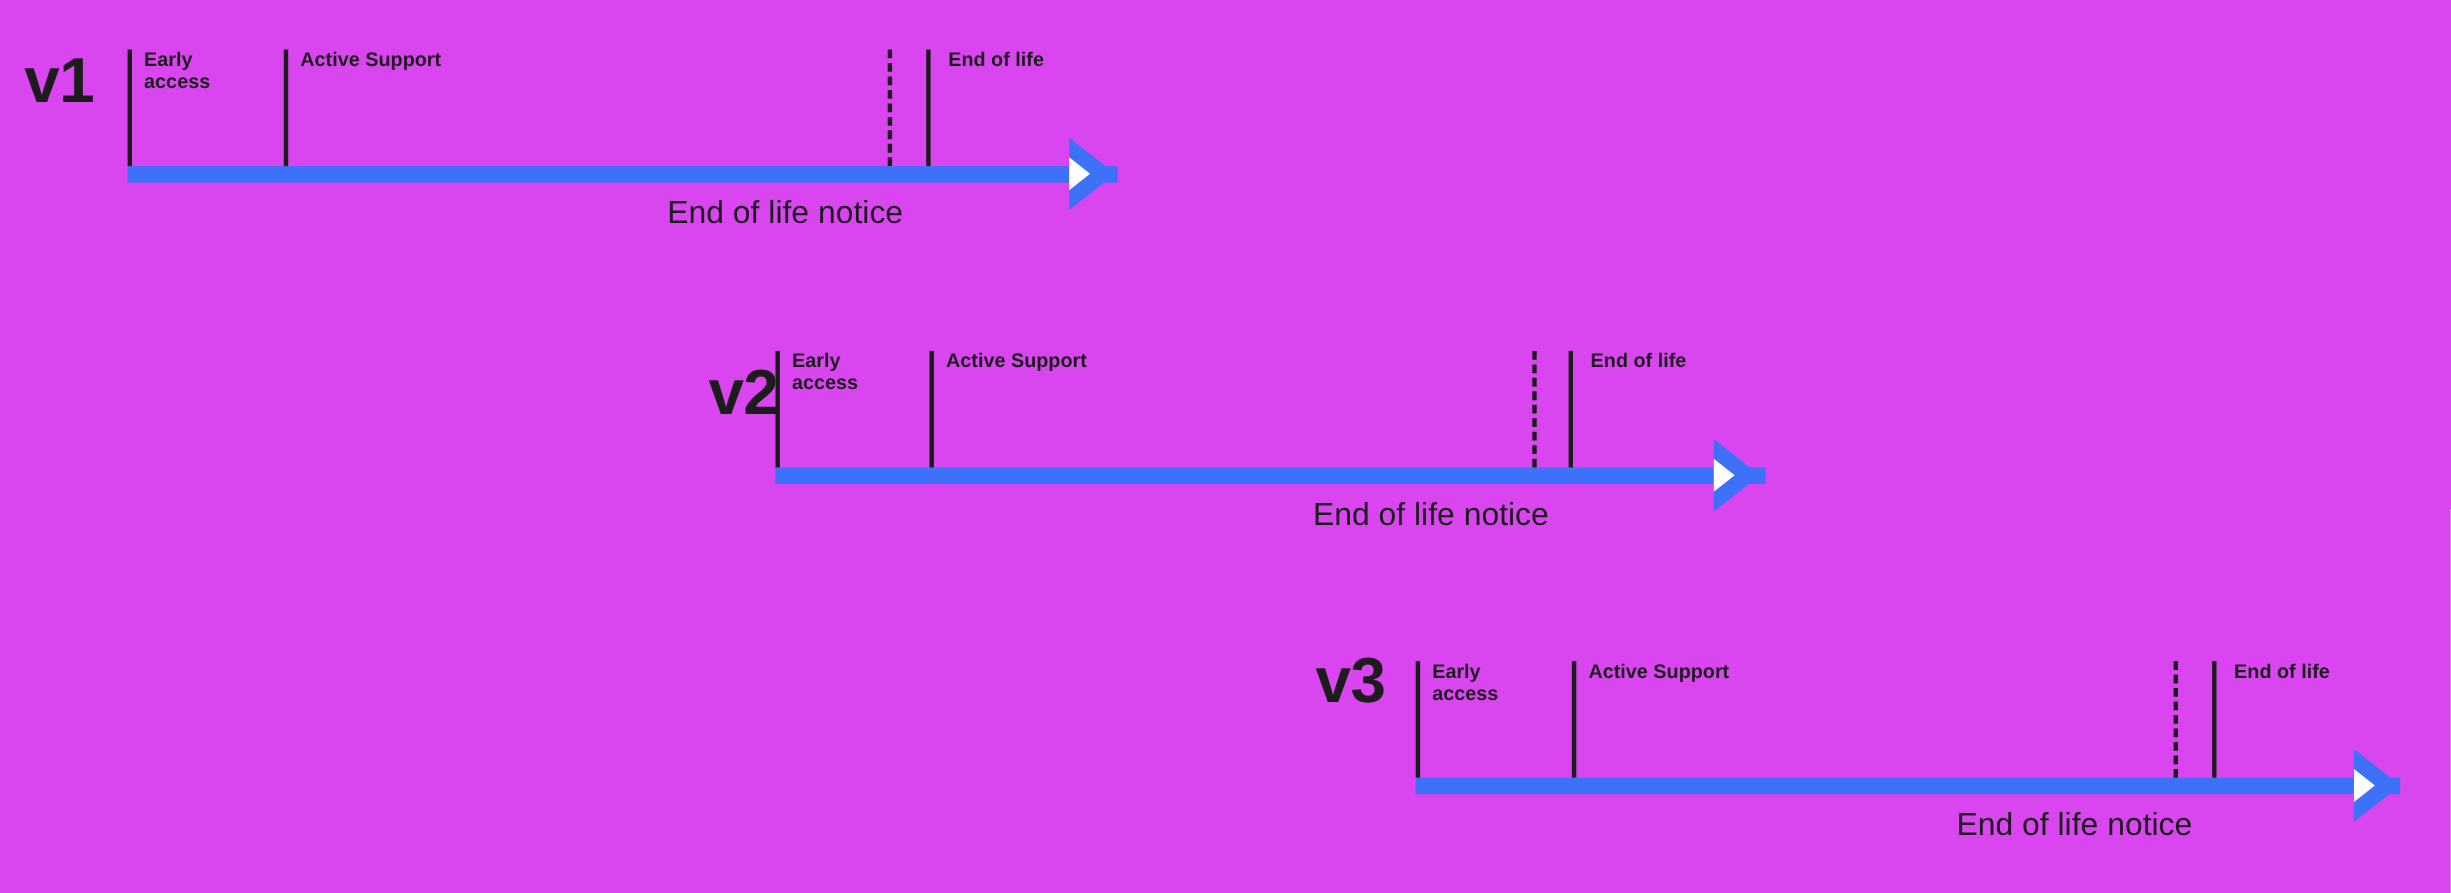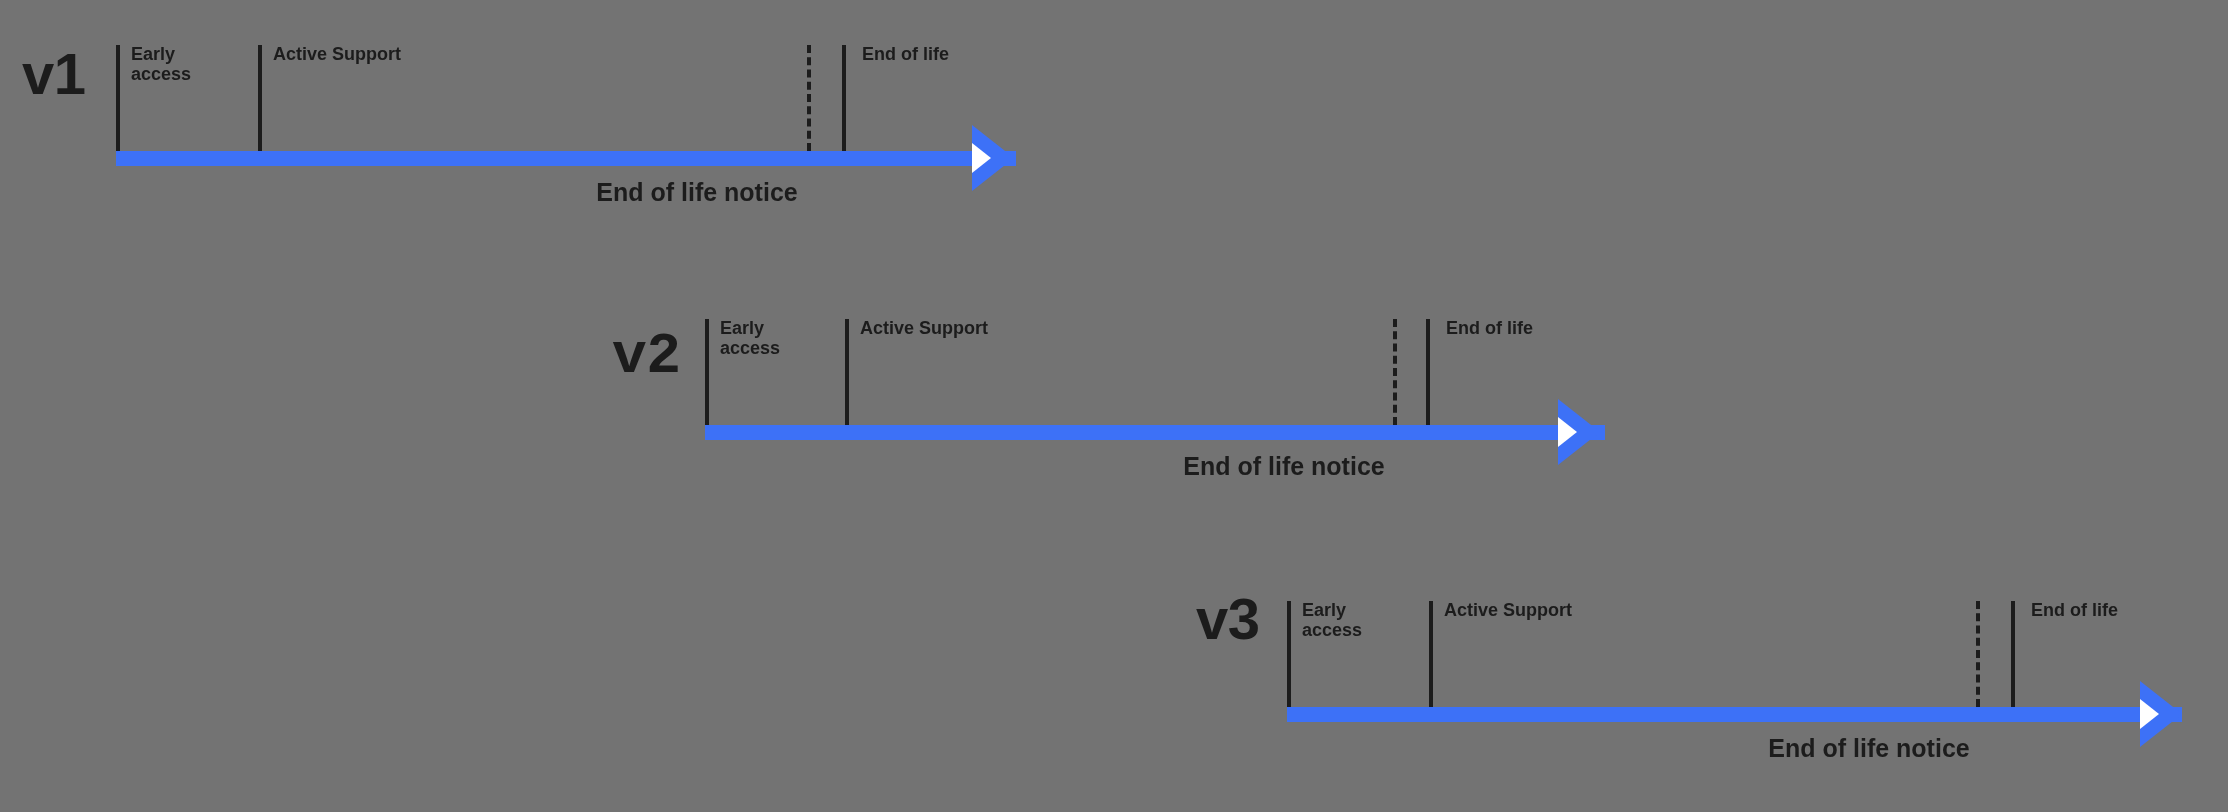--- a/index.html
+++ b/index.html
@@ -89,48 +89,48 @@
     font-size: 18px;
     font-weight: 700;
     line-height: 1.12;
     white-space: pre-line;
     color: #1c1c1c;
   }
 
   
   .notice-label {
     position: absolute;
-    font-size: 25px;
-    font-weight: 700;
+    font-size: 29px;
+    font-weight: 400;
     line-height: 1.12;
     white-space: nowrap;
-    text-align: center;
+    text-align: right;
     color: #1c1c1c;
   }
 </style>
 </head>
 <body>
 
-<div id="diagram" style="width: 2228px; height: 812px; background: #737373;">
+<div id="diagram" style="width: 2228px; height: 812px; background: #d946ef;">
     <div class="track">
       <div class="version-label" style="left: 22px; top: 45px;">v1</div>
       <div class="timeline-bar" style="left: 116px; top: 151px; width: 900px; background: rgb(61, 113, 247);"></div>
       <div class="timeline-arrow" style="left: 972px; top: 125px; border-left-color: rgb(61, 113, 247);"></div>
       <div class="divider" style="left: 116px; top: 45px; height: 106px; background: rgb(28, 28, 28);"></div>
       <div class="divider" style="left: 258px; top: 45px; height: 106px; background: rgb(28, 28, 28);"></div>
       <div class="divider" style="left: 842px; top: 45px; height: 106px; background: rgb(28, 28, 28);"></div>
       <div class="divider-dashed" style="left: 807px; top: 45px; height: 106px; border-left-color: rgb(28, 28, 28);"></div>
       <div class="phase-label" style="left: 131px; top: 44px; width: 120px;">Early
 access</div>
       <div class="phase-label" style="left: 273px; top: 44px; width: 560px;">Active Support</div>
       <div class="phase-label" style="left: 862px; top: 44px; width: 300px;">End of life</div>
       <div class="notice-label" style="left: 573px; top: 178px; width: 248px;">End of life notice</div>
     </div>
     <div class="track">
-      <div class="version-label" style="left: 612px; top: 328px; font-family: Liberation Mono, monospace;">v2</div>
+      <div class="version-label" style="left: 644px; top: 328px;">v2</div>
       <div class="timeline-bar" style="left: 705px; top: 425px; width: 900px; background: rgb(61, 113, 247);"></div>
       <div class="timeline-arrow" style="left: 1558px; top: 399px; border-left-color: rgb(61, 113, 247);"></div>
       <div class="divider" style="left: 705px; top: 319px; height: 106px; background: rgb(28, 28, 28);"></div>
       <div class="divider" style="left: 845px; top: 319px; height: 106px; background: rgb(28, 28, 28);"></div>
       <div class="divider" style="left: 1426px; top: 319px; height: 106px; background: rgb(28, 28, 28);"></div>
       <div class="divider-dashed" style="left: 1393px; top: 319px; height: 106px; border-left-color: rgb(28, 28, 28);"></div>
       <div class="phase-label" style="left: 720px; top: 318px; width: 120px;">Early
 access</div>
       <div class="phase-label" style="left: 860px; top: 318px; width: 560px;">Active Support</div>
       <div class="phase-label" style="left: 1446px; top: 318px; width: 300px;">End of life</div>

